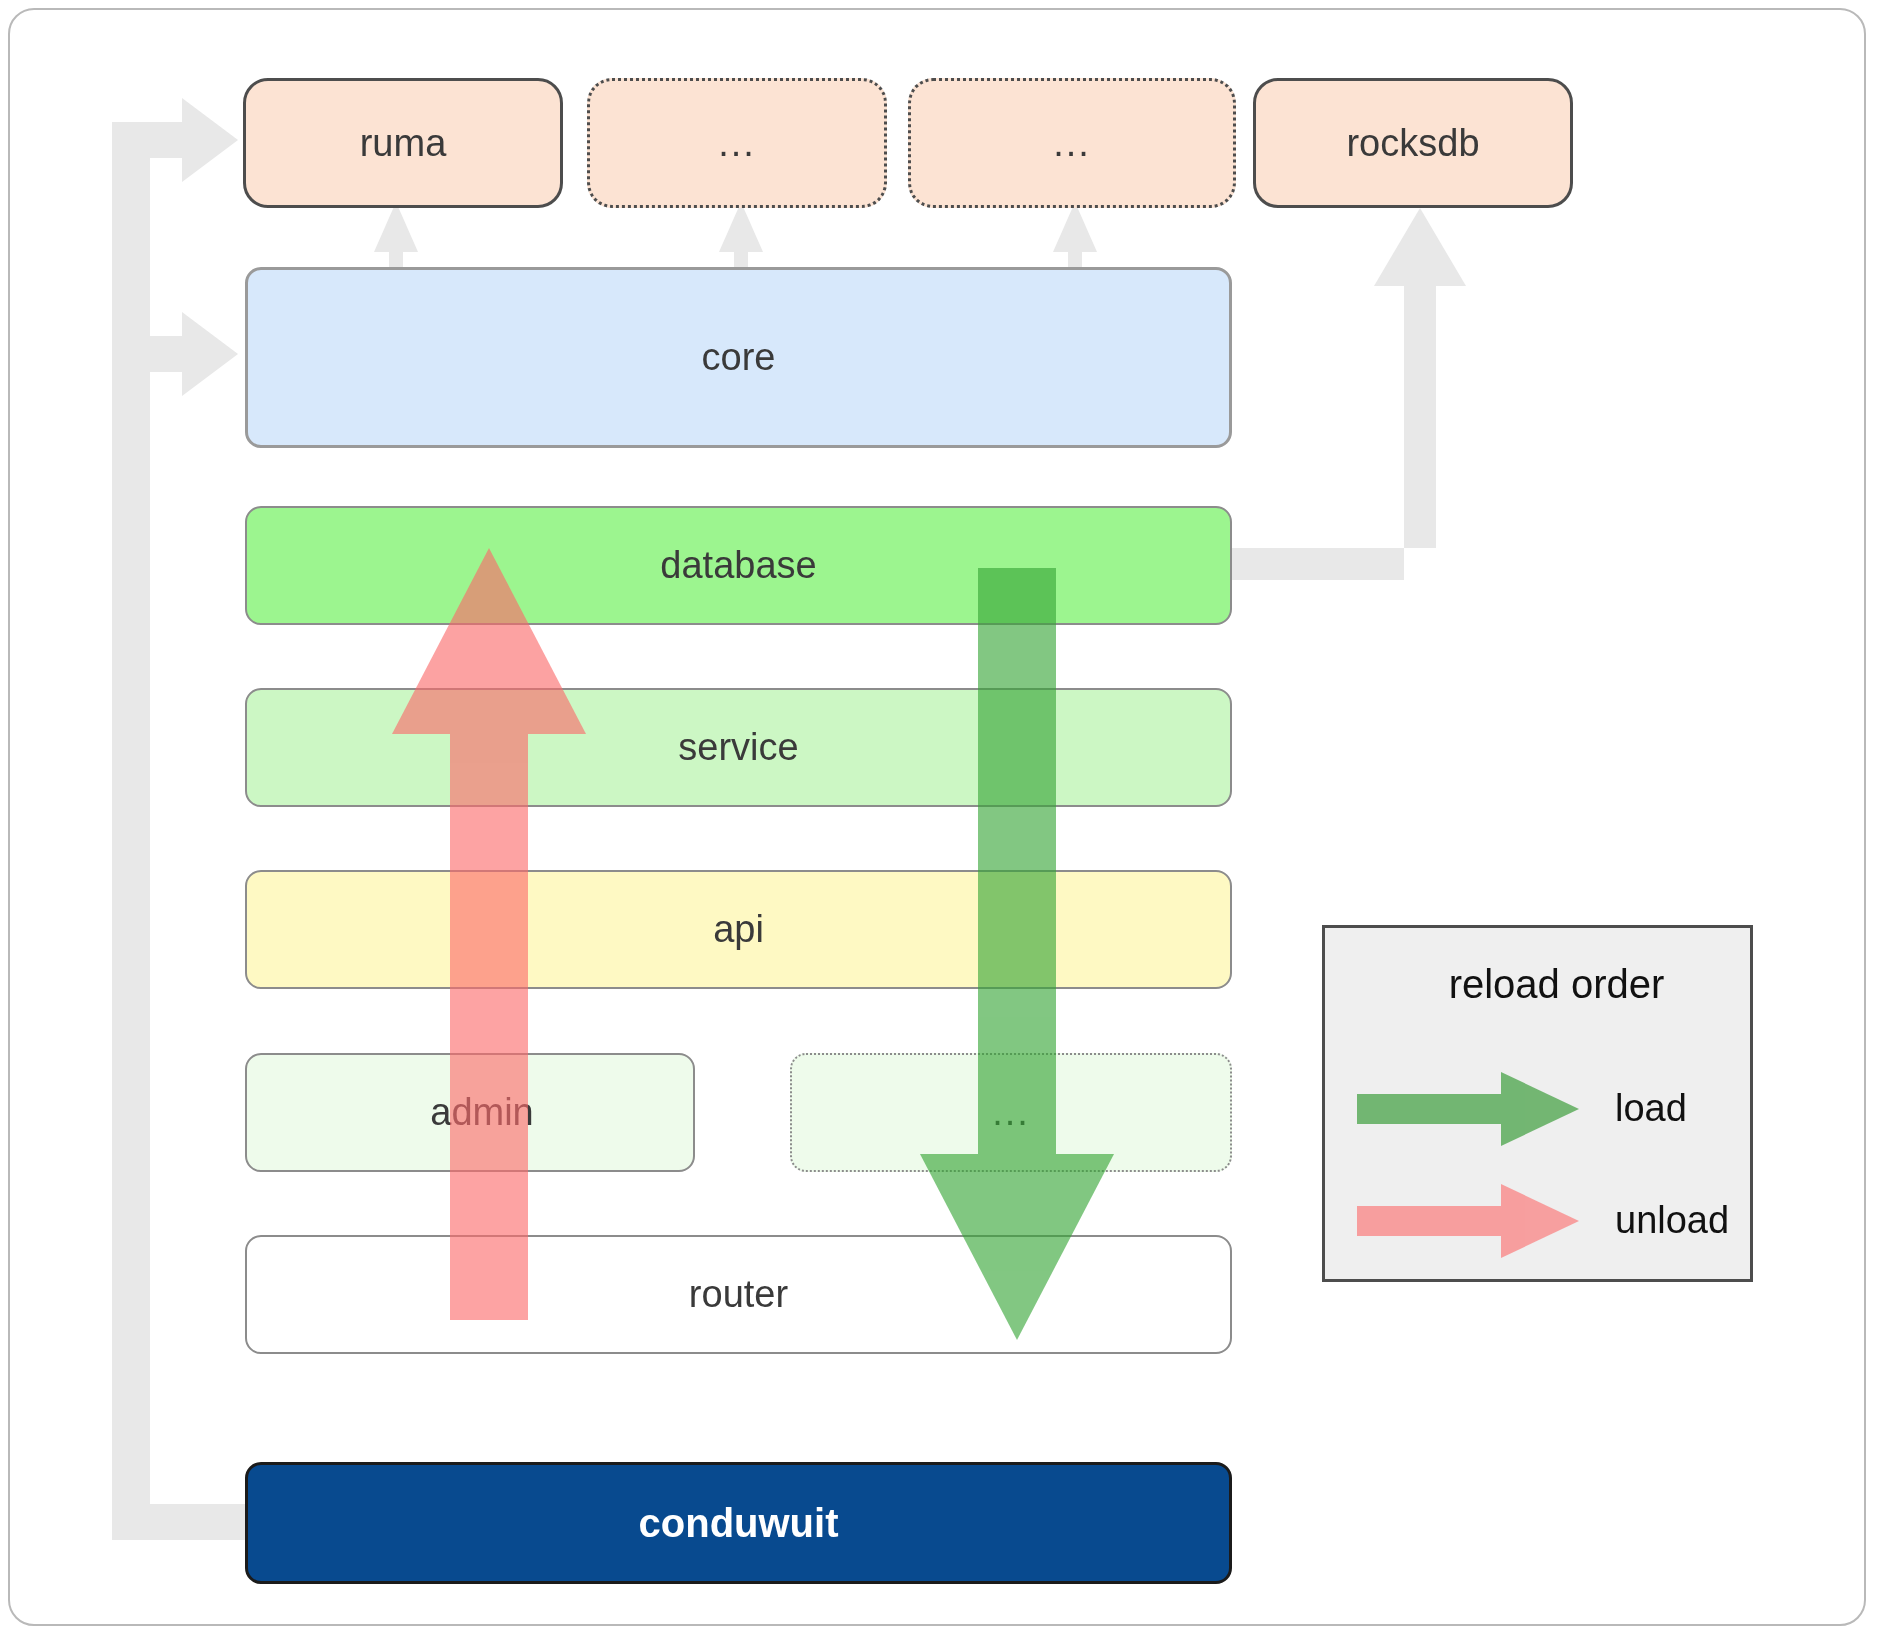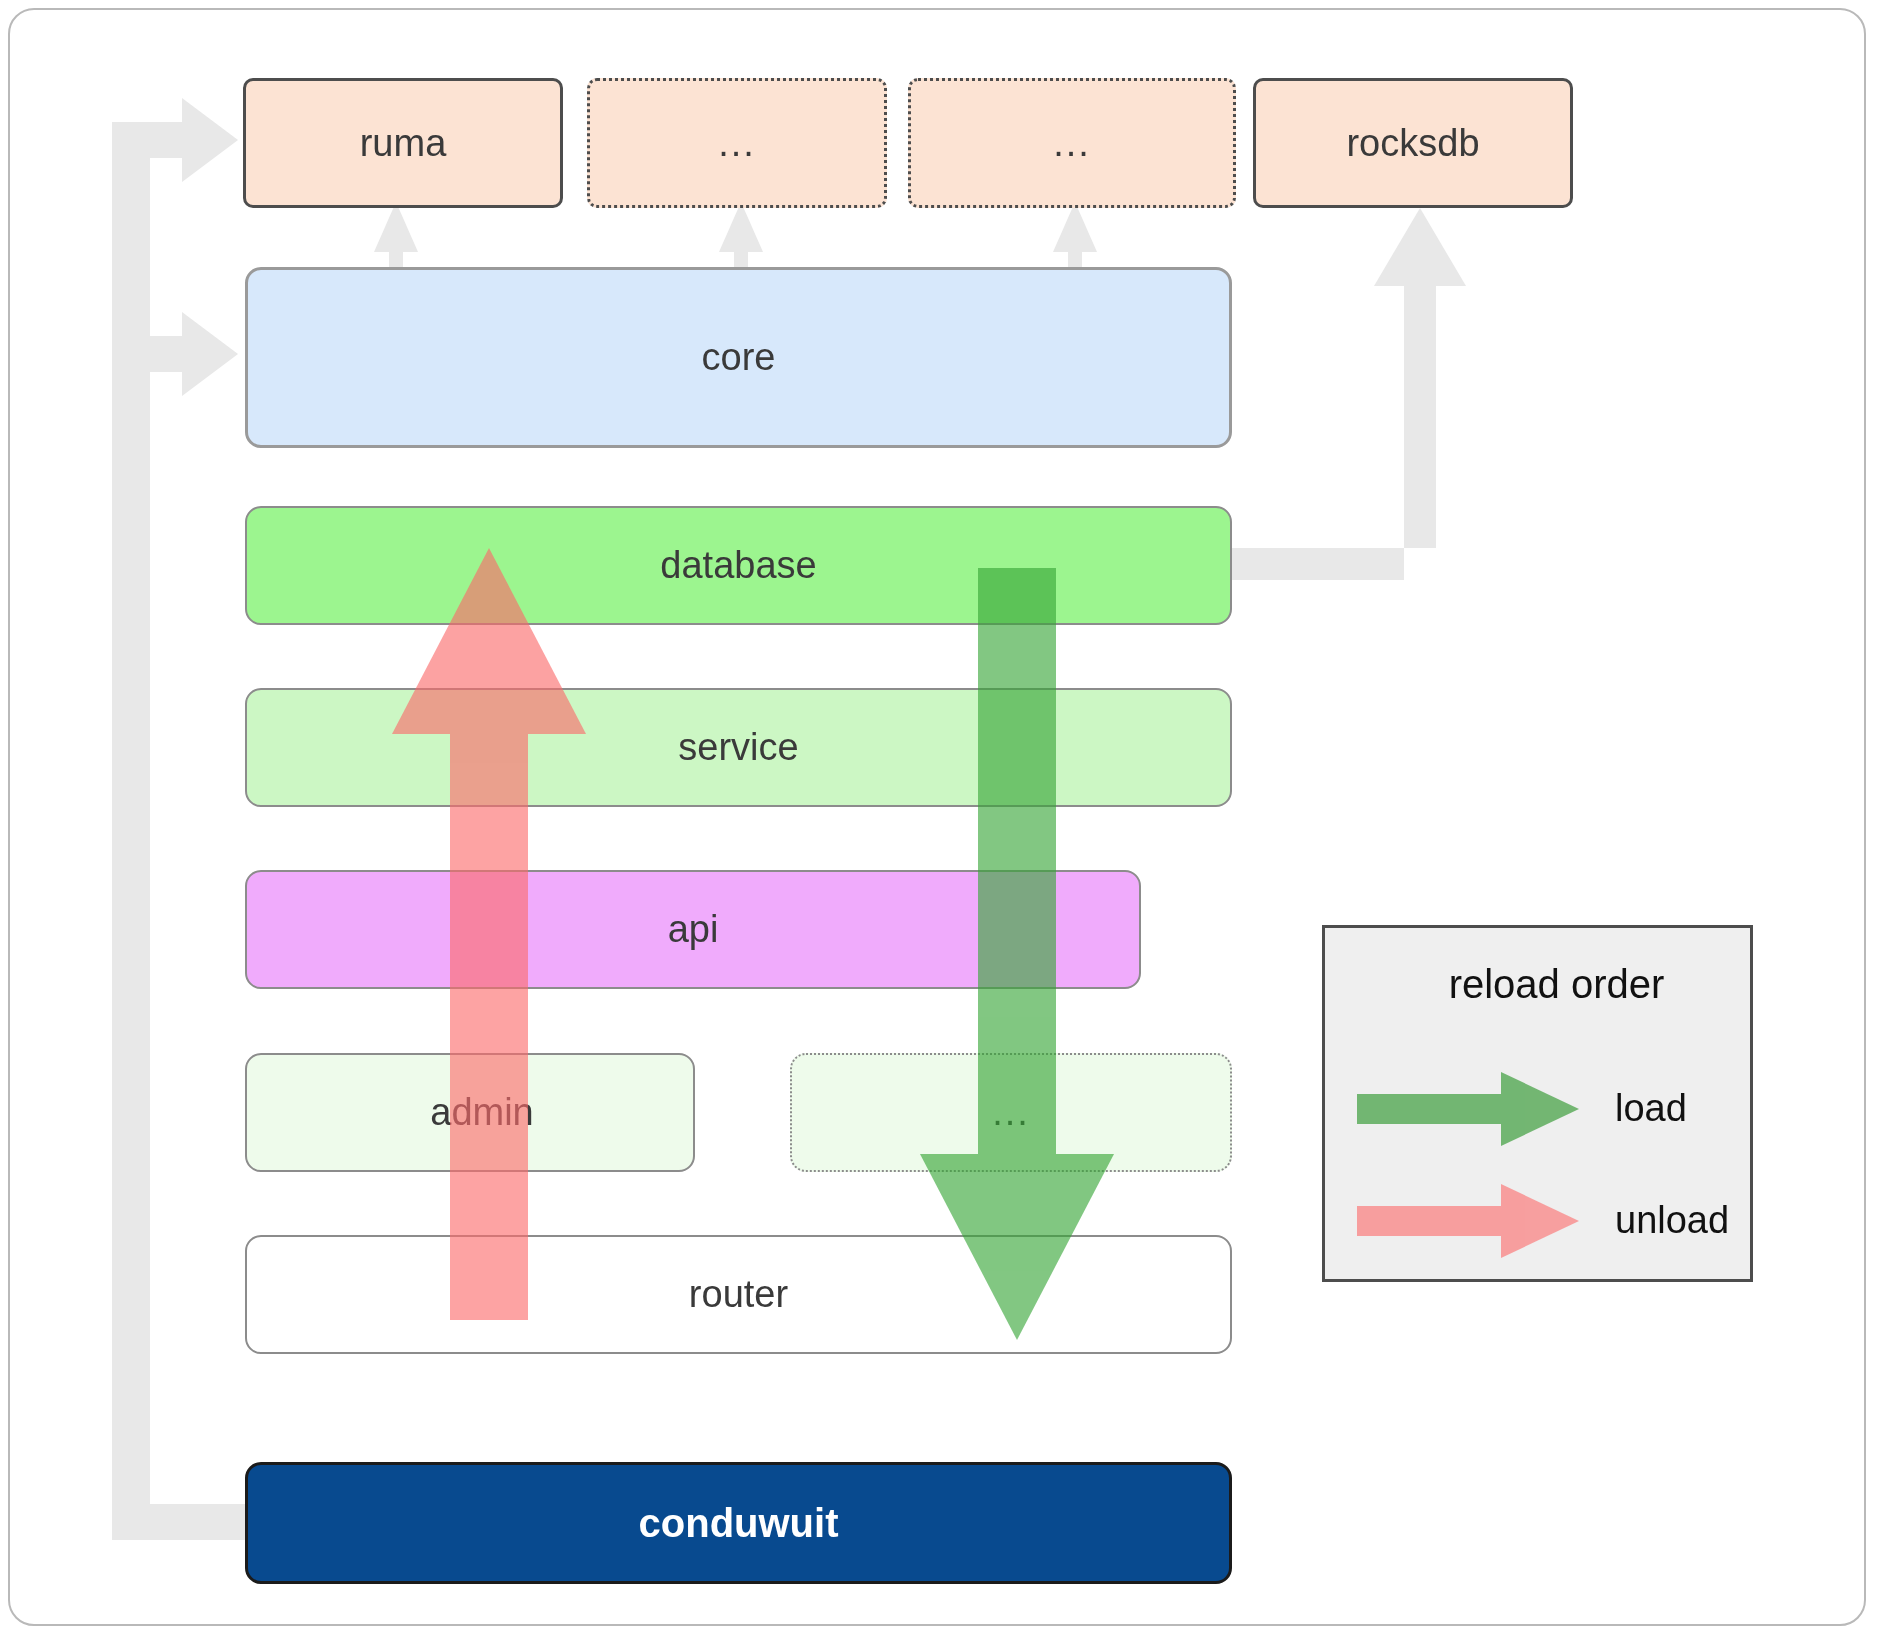--- a/index.html
+++ b/index.html
@@ -33,21 +33,21 @@
     font-size:38px;
     color:#3a3a3a;
     z-index:6;
   }
 
   
   .dep{
     height:130px;
     background:#fce3d3;
     border:3px solid #4d4d4d;
-    border-radius:10px;
+    border-radius:25px;
   }
   .dep.dotted{ border:3px dotted #4d4d4d; }
 
   
   .core{
     background:#d7e8fb;
     border:3px solid #9a9a9a;
     border-radius:16px;
   }
 
@@ -149,21 +149,21 @@
   </div>
 
   <div class="node layer" style="left:245px;top:506px;width:987px;height:119px;background:#9cf58f;">
     <span>database</span>
   </div>
 
   <div class="node layer" style="left:245px;top:688px;width:987px;height:119px;background:#ccf7c4;">
     <span>service</span>
   </div>
 
-  <div class="node layer" style="left:245px;top:870px;width:896px;height:119px;background:#f0abfc;text-align:center;">
+  <div class="node layer" style="left:245px;top:870px;width:987px;height:119px;background:#fef9c3;text-align:center;">
     <span>api</span>
   </div>
 
   <div class="node layer" style="left:245px;top:1053px;width:450px;height:119px;background:#eefbeb;padding-left:24px;">
     <span>admin</span>
   </div>
 
   <div class="node layer dotted" style="left:790px;top:1053px;width:442px;height:119px;background:#eefbeb;">
     <span class="ellipsis">...</span>
   </div>

